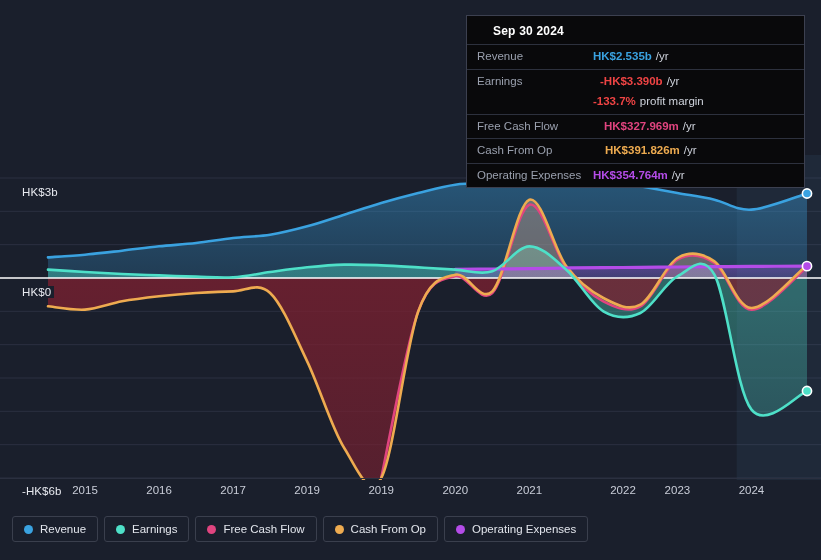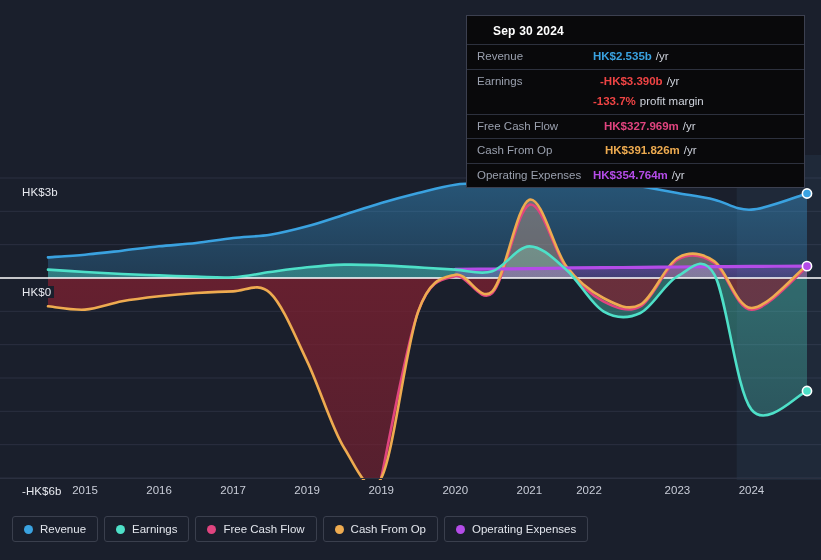--- a/index.html
+++ b/index.html
@@ -134,21 +134,21 @@
   <div class="y-label y-bot">-HK$6b</div>
 
   <div class="x-axis" id="x-axis">
       <div class="x-tick" style="left: 85.0244px;">2015</div>
       <div class="x-tick" style="left: 159.073px;">2016</div>
       <div class="x-tick" style="left: 233.122px;">2017</div>
       <div class="x-tick" style="left: 307.171px;">2019</div>
       <div class="x-tick" style="left: 381.22px;">2019</div>
       <div class="x-tick" style="left: 455.268px;">2020</div>
       <div class="x-tick" style="left: 529.317px;">2021</div>
-      <div class="x-tick" style="left: 589px;">2022</div>
+      <div class="x-tick" style="left: 623px;">2022</div>
       <div class="x-tick" style="left: 677.415px;">2023</div>
       <div class="x-tick" style="left: 751.463px;">2024</div>
       <div style="position: absolute; left: 0px; top: -6px; width: 821px; height: 1px; background: rgb(43, 48, 64);"></div>
     </div>
 
   <div class="tooltip">
     <div class="tt-title">Sep 30 2024</div>
     <div id="tt-rows">
         <div class="tt-row">
           <span class="tt-key">Revenue</span>

